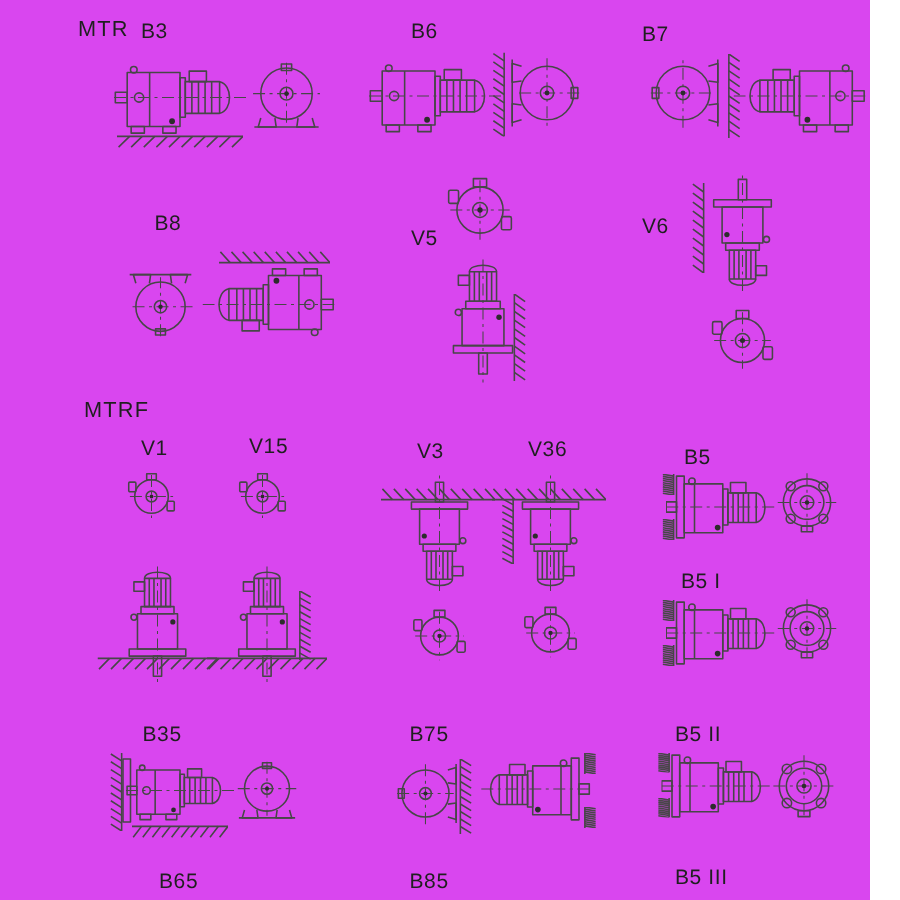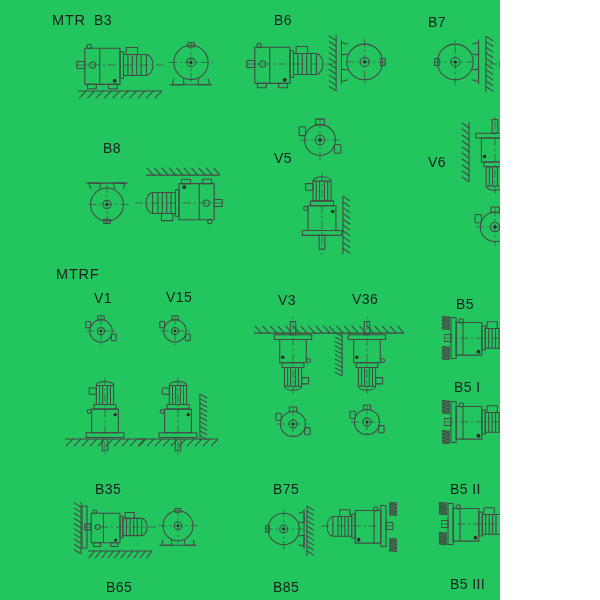--- a/index.html
+++ b/index.html
@@ -1,16 +1,16 @@
 <!DOCTYPE html>
 <html><head>
 <meta charset="utf-8">
 <style>
   html,body{margin:0;padding:0;background:#ffffff;}
-  .canvas{position:relative;width:500px;height:600px;background:#22c55e;
+  .canvas{position:relative;width:580px;height:600px;background:#d946ef;
           font-family:"Liberation Sans",sans-serif;overflow:hidden;}
   .lbl{position:absolute;font-size:14px;color:#1f1f1f;letter-spacing:.4px;white-space:nowrap;}
   .lbl.section{font-size:14.5px;letter-spacing:.8px;}
   svg.diagram{position:absolute;left:0;top:0;}
   svg.diagram *{stroke:#474747;fill:none;stroke-width:1.05;
                 vector-effect:non-scaling-stroke;stroke-linejoin:round;}
   svg.diagram .dot{fill:#2c2c2c;stroke:none;}
   svg.diagram .cl{stroke-dasharray:8 3 2 3;stroke-width:.7;}
 </style>
 </head>
@@ -188,21 +188,21 @@
     <use href="#ground" width="13" height="9" transform="translate(447,532) rotate(90)"></use>
     <use href="#gmFlange" width="44" height="44" transform="translate(514,502)"></use>
   </svg>
 
   <div class="lbl section" style="left:52px;top:12px">MTR</div>
   <div class="lbl" style="left:94px;top:12px">B3</div>
   <div class="lbl" style="left:274px;top:12px">B6</div>
   <div class="lbl" style="left:428px;top:14px">B7</div>
   <div class="lbl" style="left:103px;top:140px">B8</div>
   <div class="lbl" style="left:274px;top:150px">V5</div>
-  <div class="lbl" style="left:428px;top:154px">V6</div>
+  <div class="lbl" style="left:428px;top:142px">V6</div>
 
   <div class="lbl section" style="left:56px;top:266px">MTRF</div>
   <div class="lbl" style="left:94px;top:290px">V1</div>
   <div class="lbl" style="left:166px;top:289px">V15</div>
   <div class="lbl" style="left:278px;top:292px">V3</div>
   <div class="lbl" style="left:352px;top:291px">V36</div>
   <div class="lbl" style="left:456px;top:296px">B5</div>
   <div class="lbl" style="left:454px;top:379px">B5 I</div>
   <div class="lbl" style="left:95px;top:481px">B35</div>
   <div class="lbl" style="left:273px;top:481px">B75</div>

